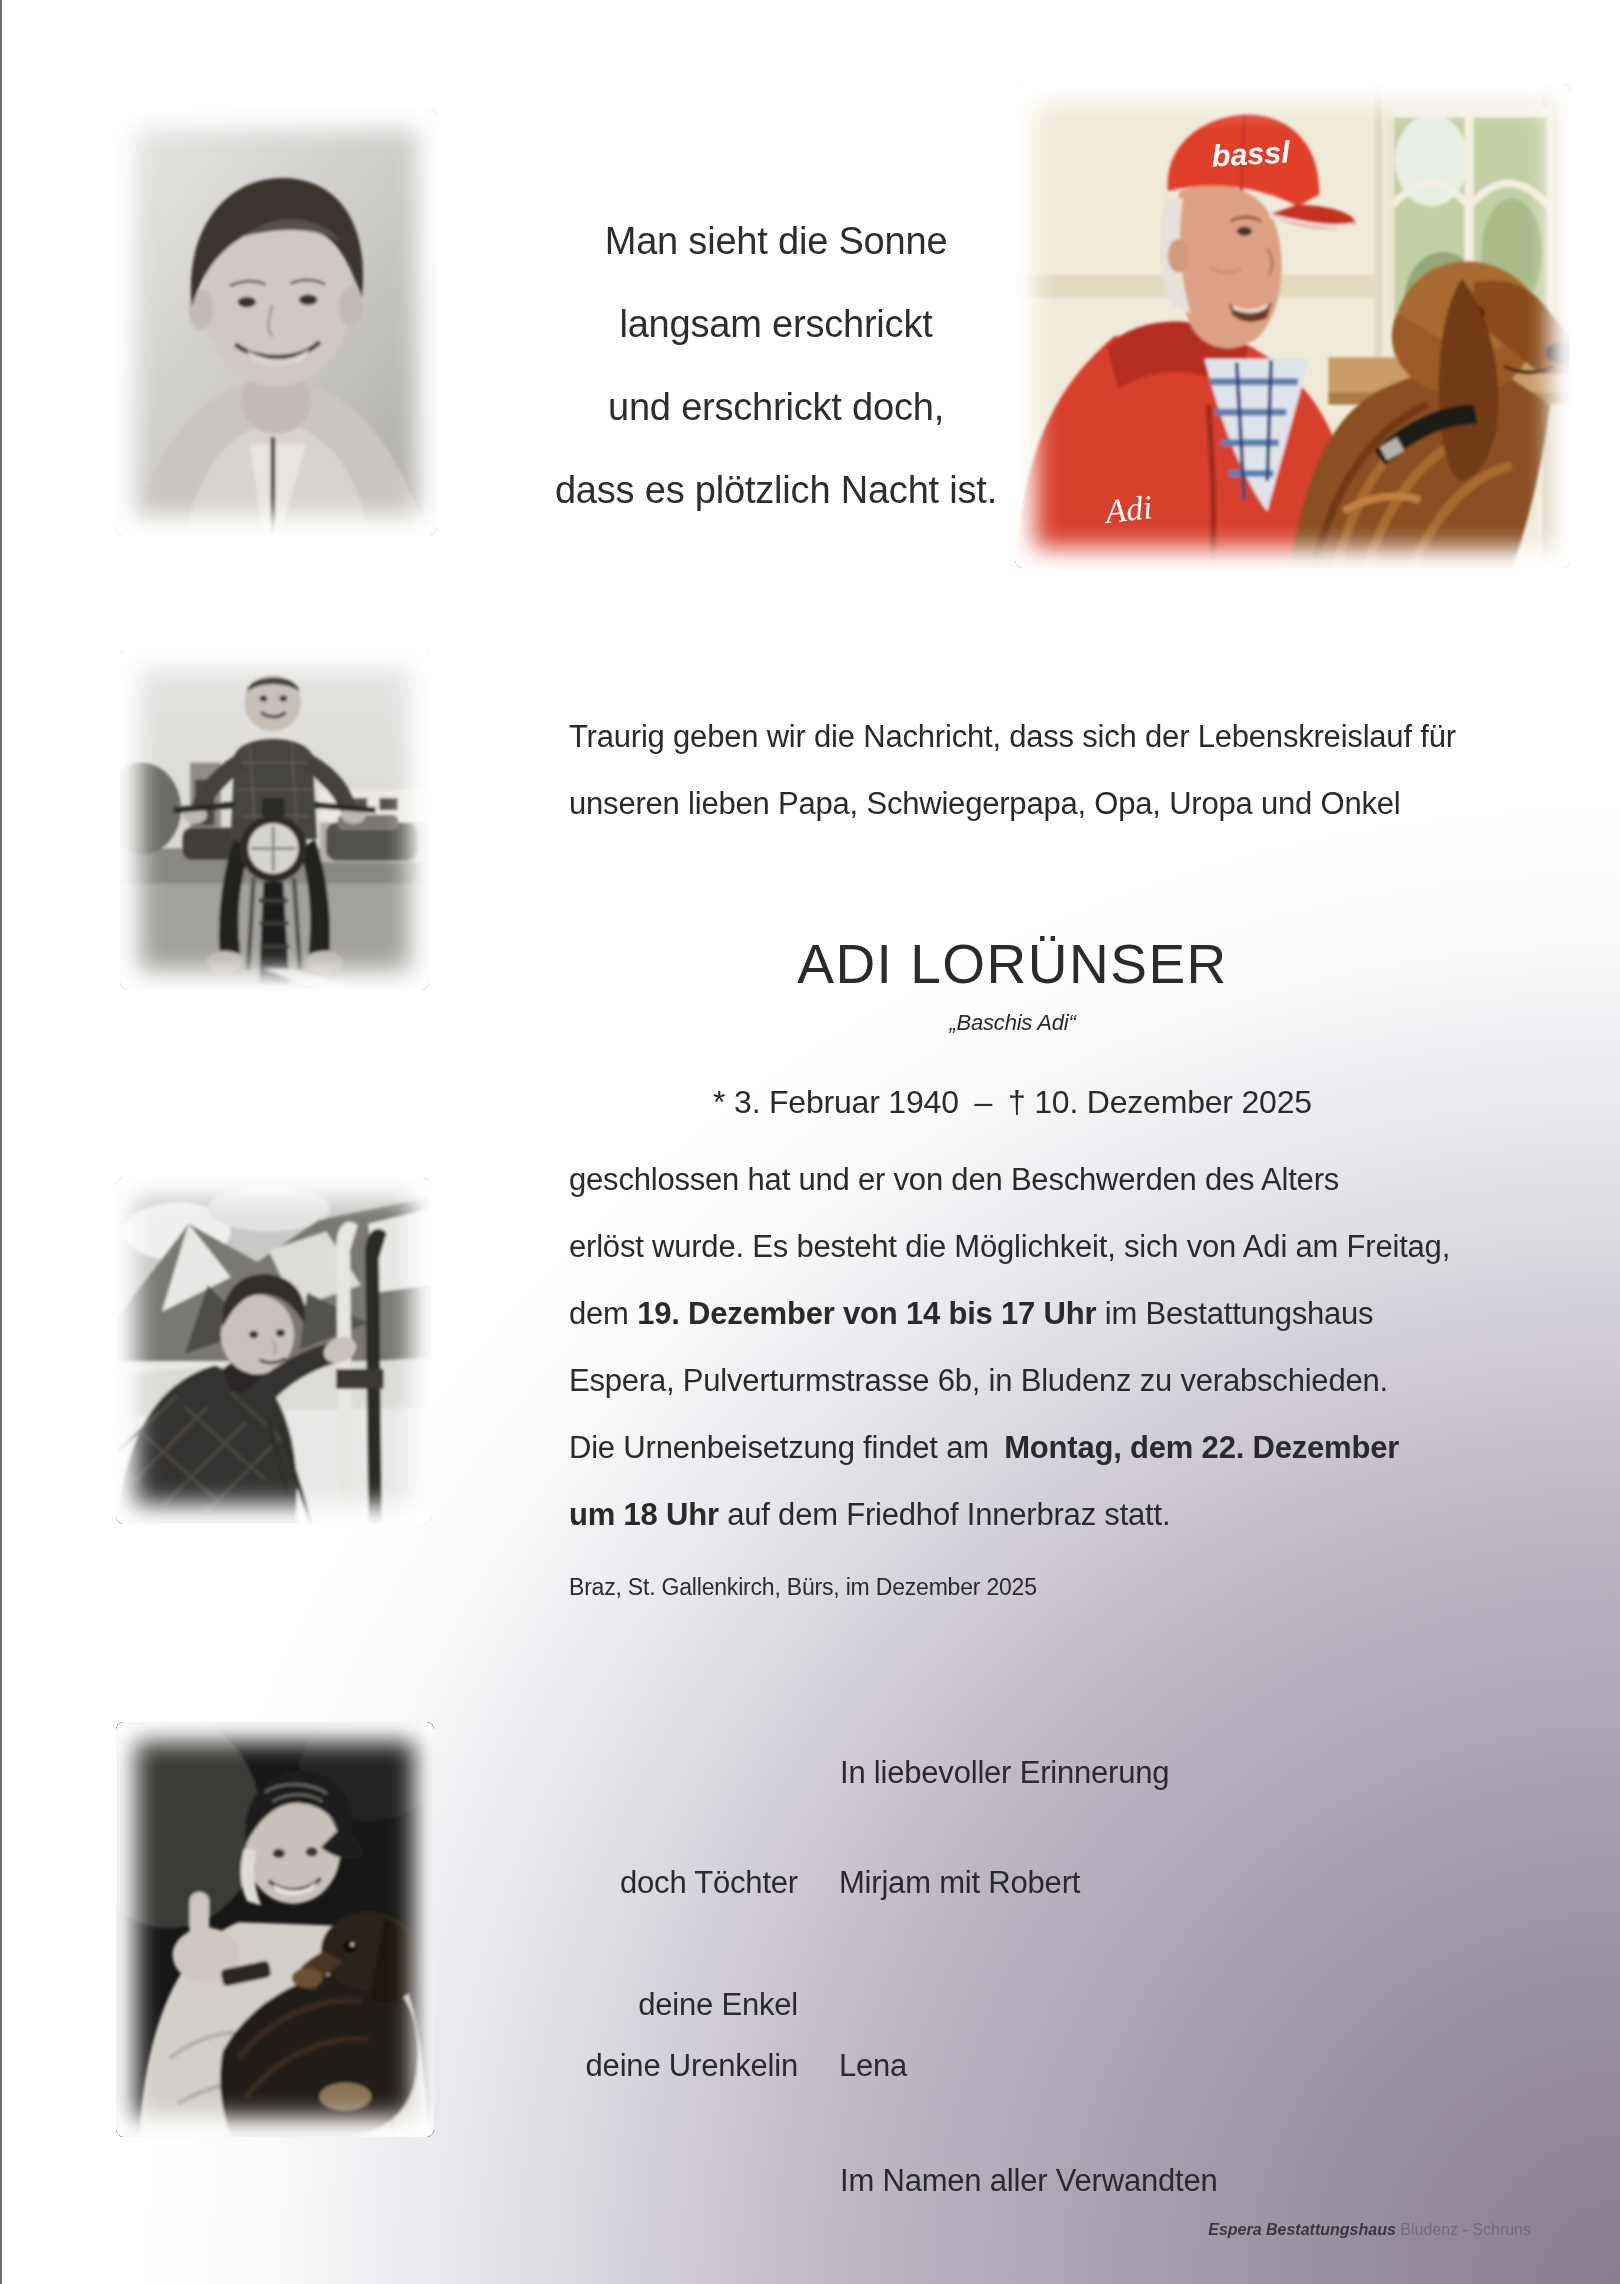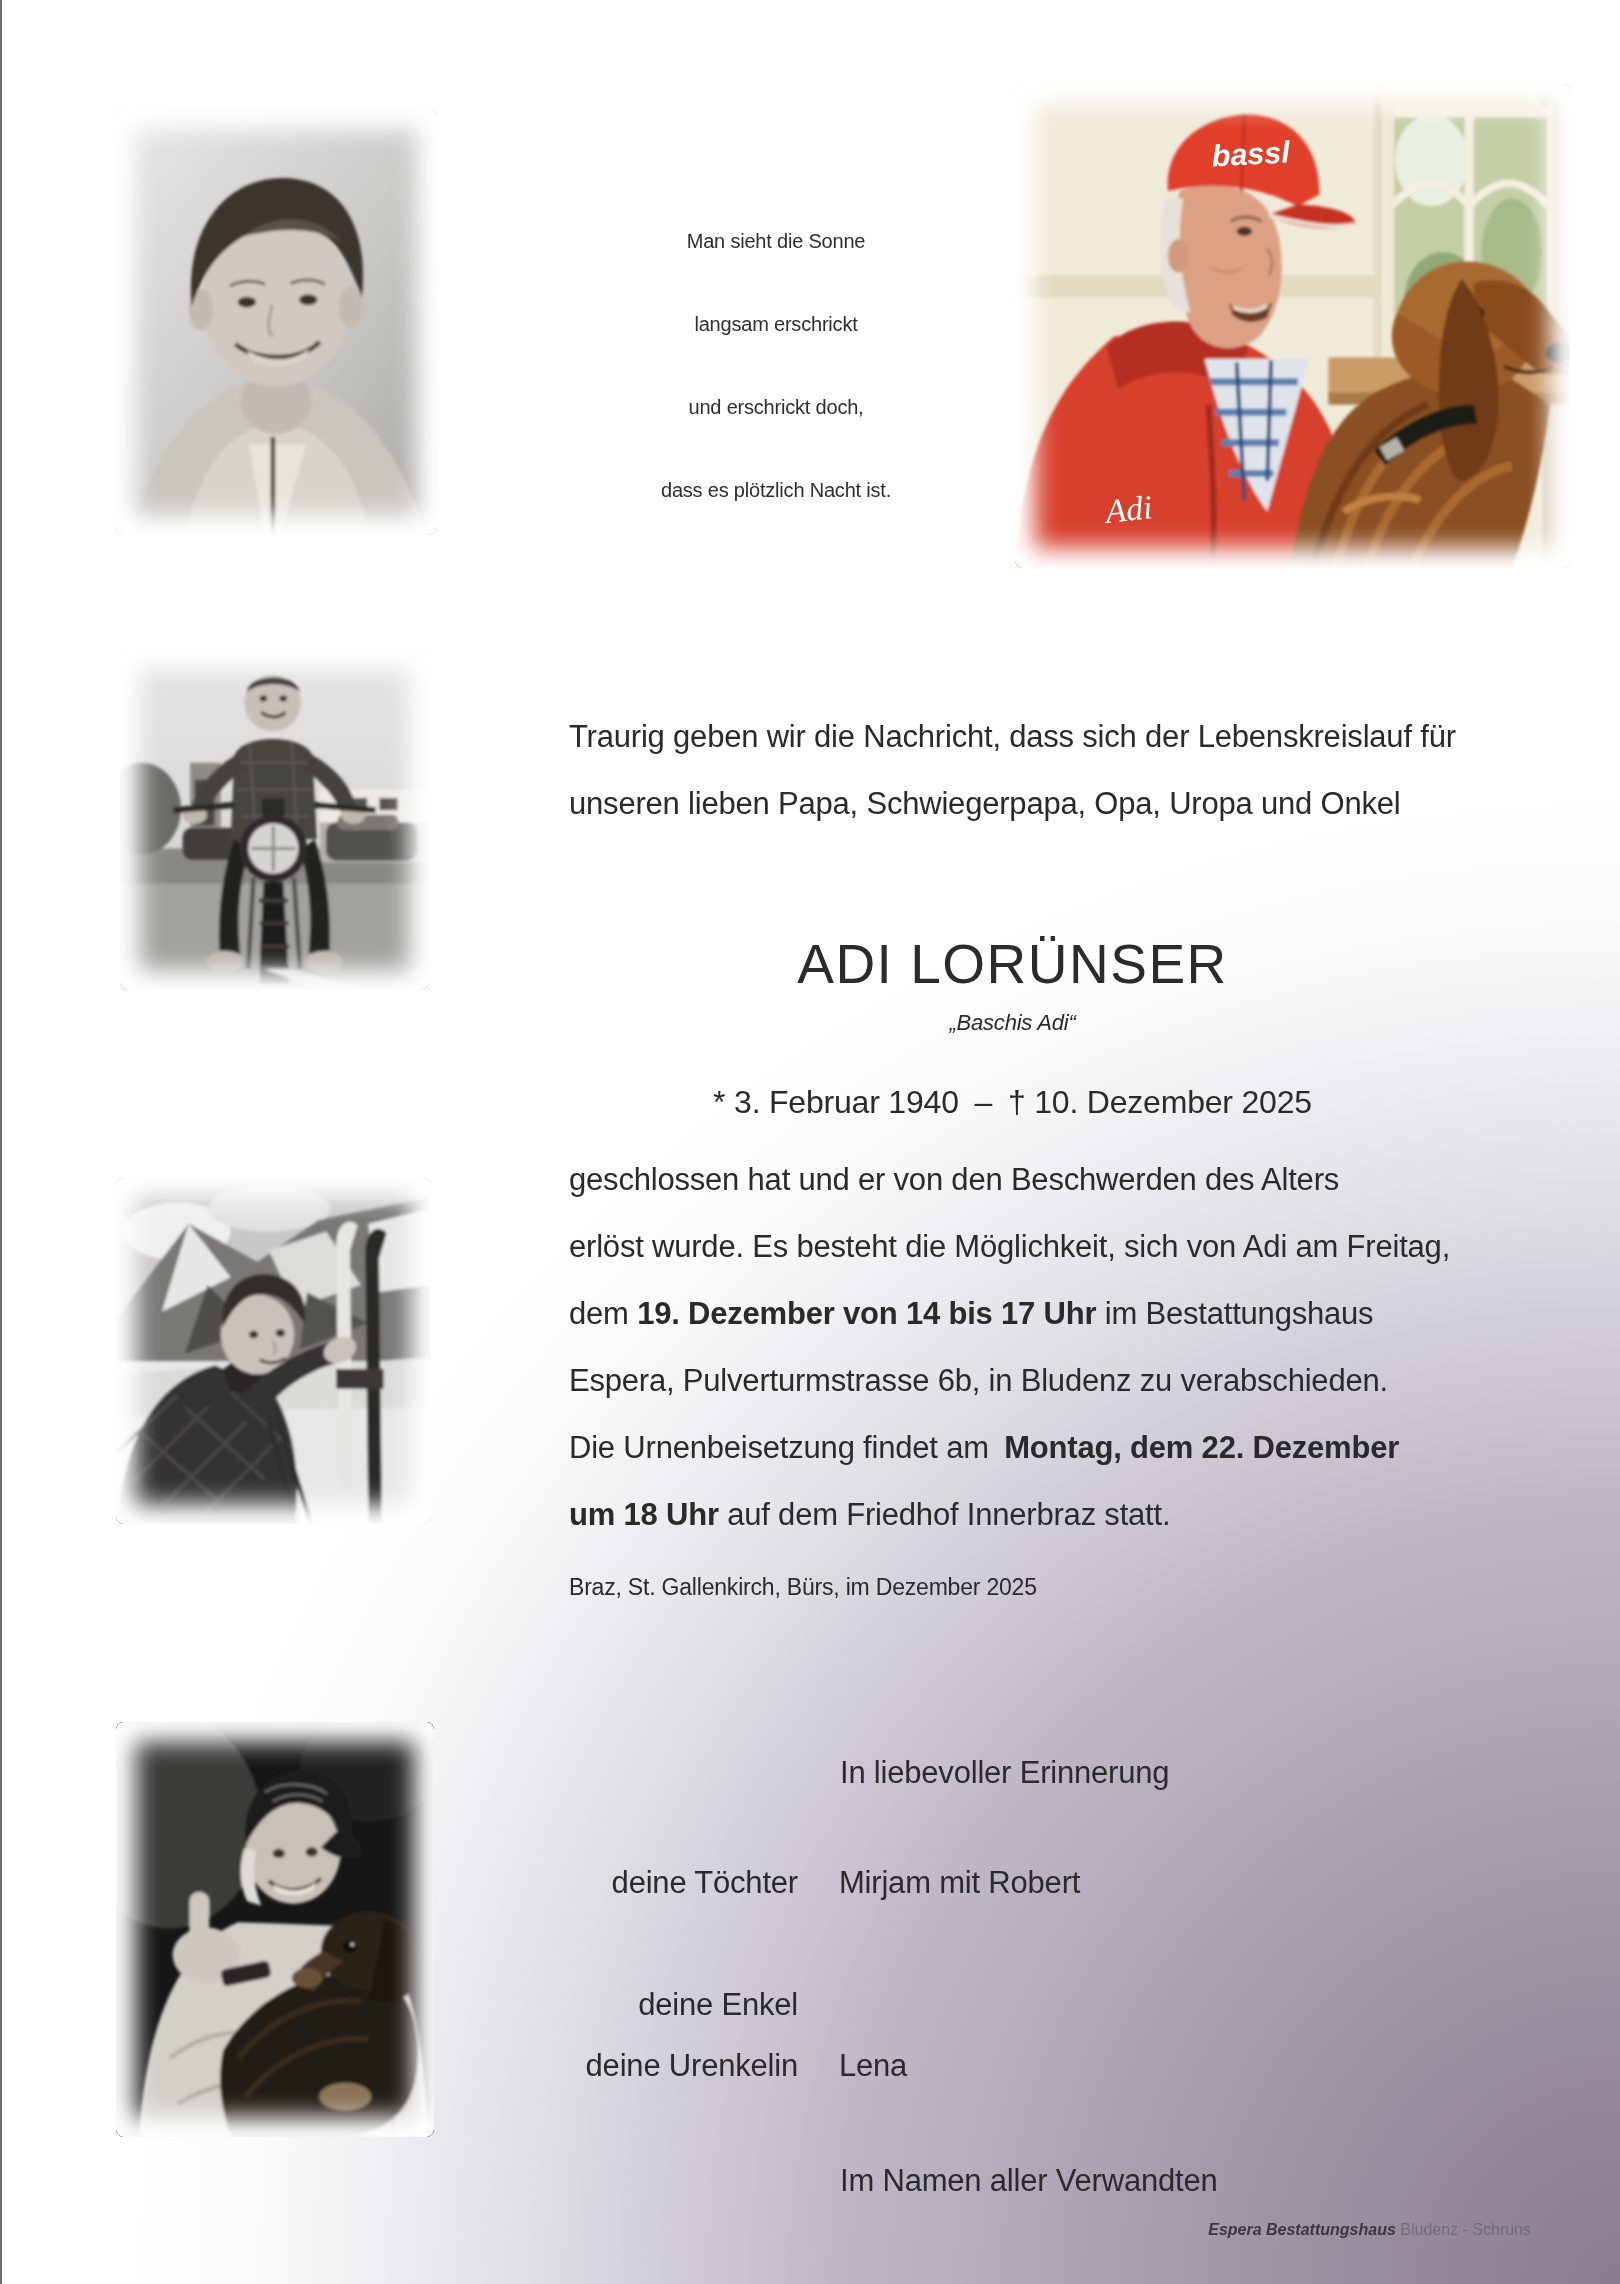--- a/index.html
+++ b/index.html
@@ -21,21 +21,21 @@
   .feather{position:absolute;inset:0;box-shadow:inset 0 0 23px 20px #ffffff;border-radius:7.6px;pointer-events:none;}
 
   #photo-boy{left:115px;top:109px;width:322px;height:426px;}
   #photo-color{left:1015px;top:84px;width:555px;height:484px;}
   #photo-moto{left:120px;top:648px;width:309px;height:342px;}
   #photo-ski{left:116px;top:1178px;width:315px;height:346px;}
   #photo-dogbw{left:116px;top:1722px;width:318px;height:415px;}
 
   
   .txt{position:absolute;letter-spacing:-0.2px;white-space:nowrap;}
-  #poem{left:547px;top:200px;width:458px;text-align:center;font-size:20px;line-height:83px;color:#2e2e2e;}
+  #poem{left:547px;top:200px;width:458px;text-align:center;font-size:38px;line-height:83px;color:#2e2e2e;}
   #announcement{left:569px;top:703px;font-size:31px;line-height:67px;}
   #name-block{left:554px;top:934px;width:917px;text-align:center;}
   #deceased-name{font-size:55px;letter-spacing:1.5px;color:#2b2b2b;line-height:1.1;}
   #nickname{position:absolute;left:554px;top:1010px;width:917px;text-align:center;
             font-style:italic;font-size:22px;}
   #dates{position:absolute;left:554px;top:1084px;width:917px;text-align:center;font-size:32px;}
   #ceremony{left:569px;top:1146px;font-size:31px;line-height:67px;}
   #closing-line{left:569px;top:1554px;font-size:23px;line-height:67px;}
   #remembrance-title{left:840px;top:1739px;font-size:31px;line-height:67px;}
   #family{left:569px;top:1852px;font-size:31px;}
@@ -329,21 +329,21 @@
     <div><span>Die Urnenbeisetzung findet am </span><span style="font-weight: 700; margin-left: 7px;">Montag, dem 22. Dezember</span></div>
     <div><span style="font-weight: 700;">um 18 Uhr</span><span> auf dem Friedhof Innerbraz statt.</span></div>
   </div>
 
   <div class="txt" id="closing-line">Braz, St. Gallenkirch, Bürs, im Dezember 2025</div>
 
   <div class="txt" id="remembrance-title">In liebevoller Erinnerung</div>
 
   <div class="txt" id="family">
     <div class="family-row">
-      <div class="family-label">deine Töchter</div>
+      <div class="family-label">doch Töchter</div>
       <div class="family-value">Mirjam mit Robert</div>
     </div>
     <div class="family-row">
       <div class="family-label"></div>
     </div>
     <div class="family-row">
       <div class="family-label">deine Enkel</div>
     </div>
     <div class="family-row">
       <div class="family-label">deine Urenkelin</div>

